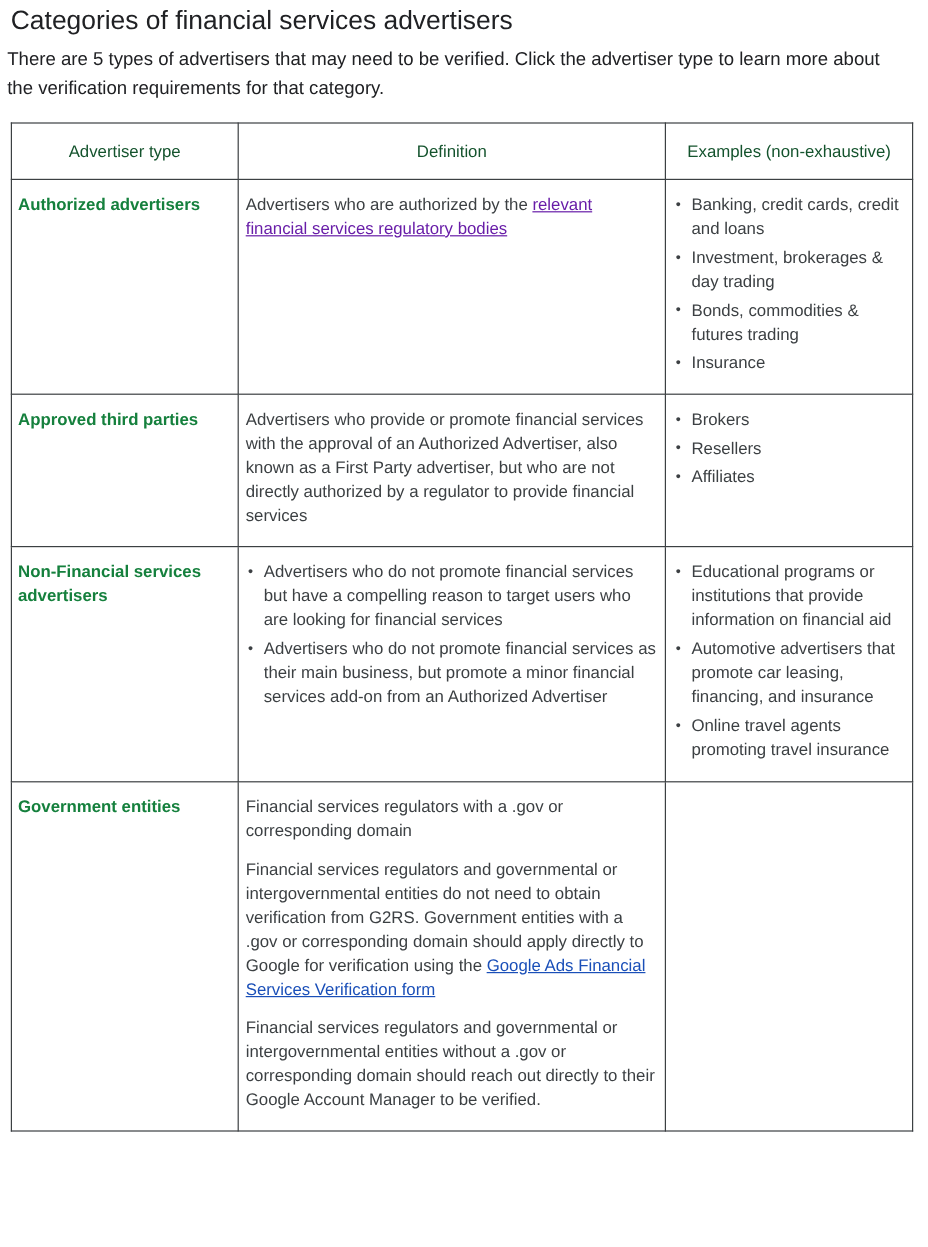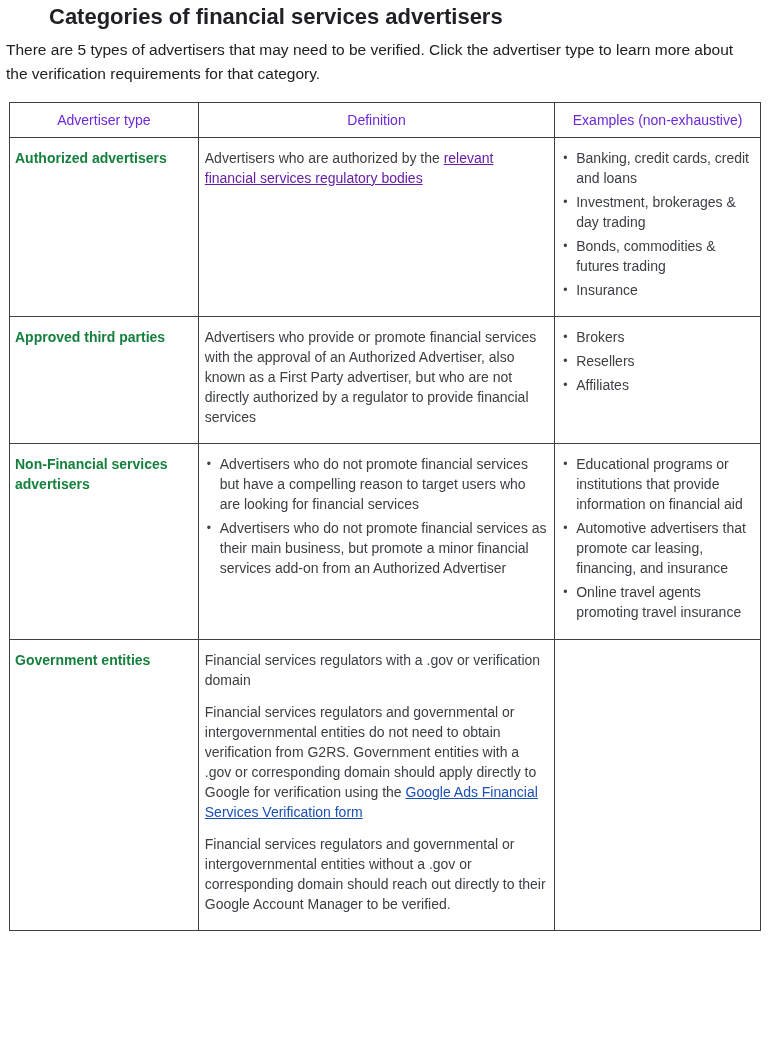--- a/index.html
+++ b/index.html
@@ -4,43 +4,42 @@
 <style>
   * { box-sizing: border-box; margin: 0; padding: 0; }
   html, body { width: 773px; height: 1039px; background: #ffffff; overflow: hidden; }
   body {
     font-family: "Liberation Sans", "DejaVu Sans", sans-serif;
     color: #202124;
     position: relative;
   }
   .page-title {
     position: absolute; left: 9px; top: 4px;
-    font-size: 22px; font-weight: 700; color: #202124; letter-spacing: 0px;
+    font-size: 22px; font-weight: 400; color: #202124; letter-spacing: 0px;
     white-space: nowrap;
-    margin-left: 40px;
   }
   .intro {
     position: absolute; left: 6px; top: 38px; width: 750px;
     font-size: 15.5px; line-height: 24px; color: #202124;
   }
   table.cats {
     position: absolute; left: 9px; top: 102px;
     width: 752px;
     border-collapse: collapse;
     font-size: 14px; line-height: 20px; color: #3c4043;
   }
   table.cats th, table.cats td {
     border: 1px solid #3c4043;
     vertical-align: top;
     text-align: left;
   }
   table.cats th {
-    font-weight: 400; color: #6d28d9;
+    font-weight: 400; color: #14532d;
     text-align: center; vertical-align: middle;
-    height: 35px; padding: 0 6px;
+    height: 47px; padding: 0 6px;
   }
   col.c1 { width: 189px; }
   col.c2 { width: 357px; }
   col.c3 { width: 206px; }
   td.type {
     font-weight: 700; color: #15803d;
     padding: 10px 5px 10px 5px;
   }
   td.def { padding: 10px 6px 10px 6px; }
   td.ex { padding: 10px 6px 10px 6px; }
@@ -117,21 +116,21 @@
           <li>Educational programs or institutions that provide information on financial aid</li>
           <li>Automotive advertisers that promote car leasing, financing, and insurance</li>
           <li>Online travel agents promoting travel insurance</li>
         </ul>
       </td>
     </tr>
 
     <tr style="height:291px">
       <td class="type">Government entities</td>
       <td class="def">
-        <p>Financial services regulators with a .gov or verification domain</p>
+        <p>Financial services regulators with a .gov or corresponding domain</p>
         <p><span>Financial services regulators and governmental or intergovernmental entities do not need to obtain verification from G2RS. Government entities with a .gov or corresponding domain should apply directly to Google for verification using the </span><a class="link" href="#">Google Ads Financial Services Verification form</a></p>
         <p>Financial services regulators and governmental or intergovernmental entities without a .gov or corresponding domain should reach out directly to their Google Account Manager to be verified.</p>
       </td>
       <td class="ex"></td>
     </tr>
 
   </tbody>
 </table>
 
 </body></html>

